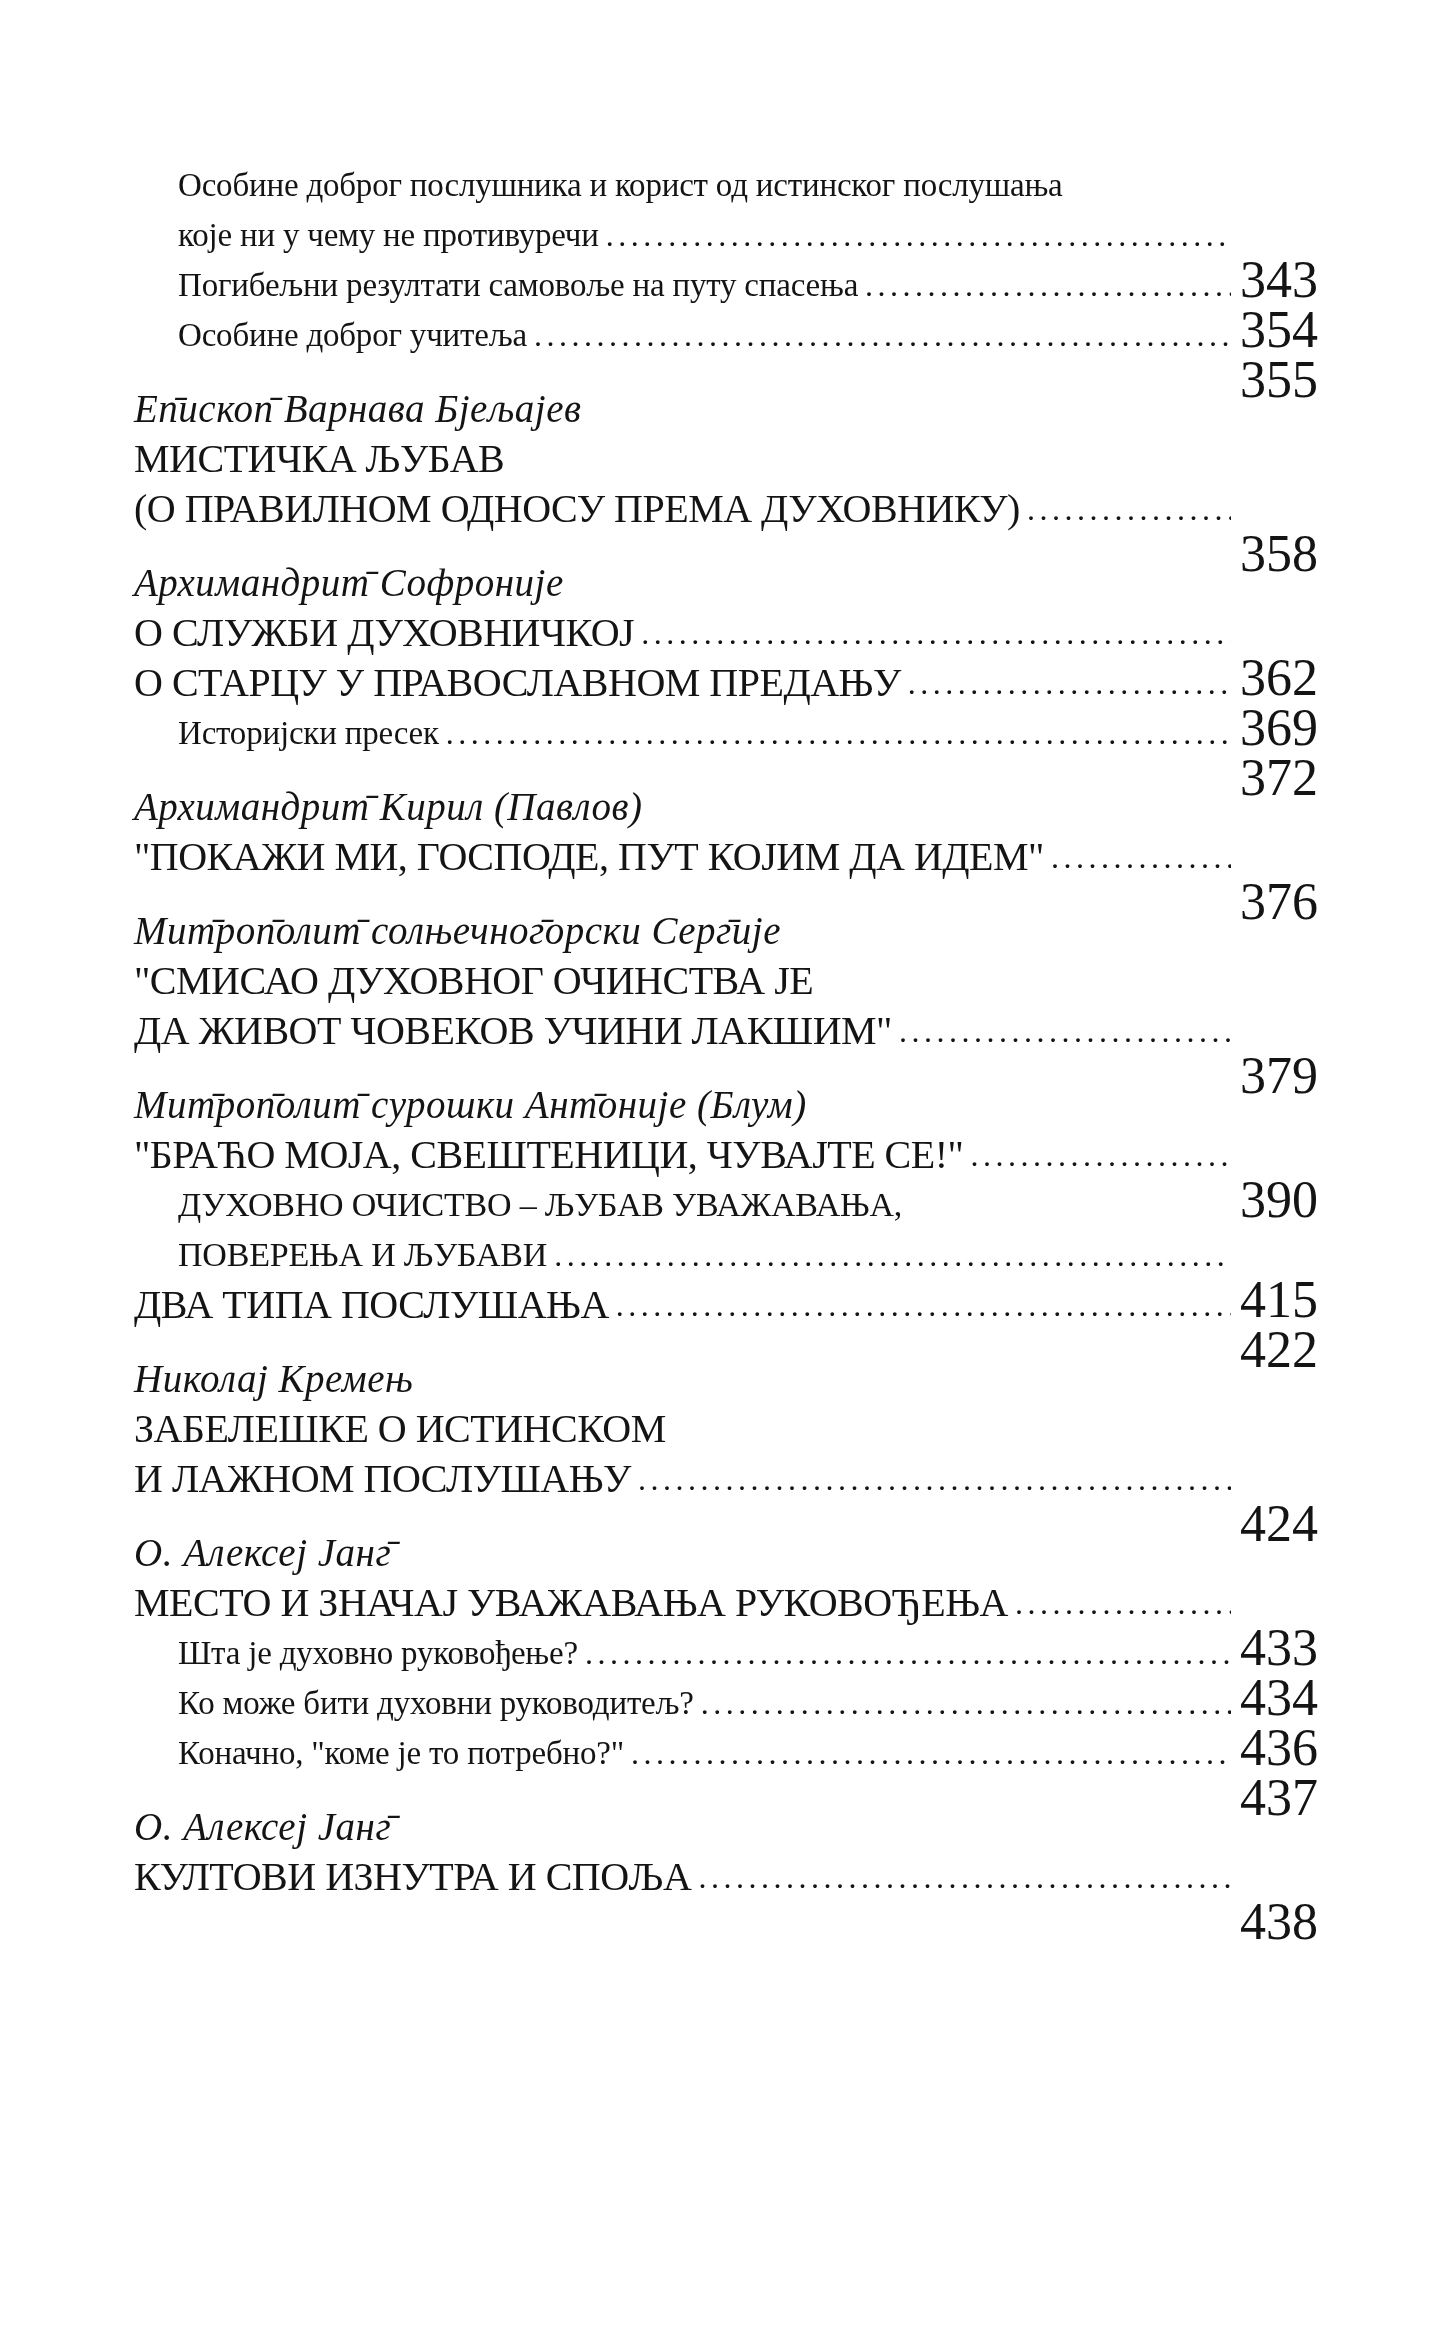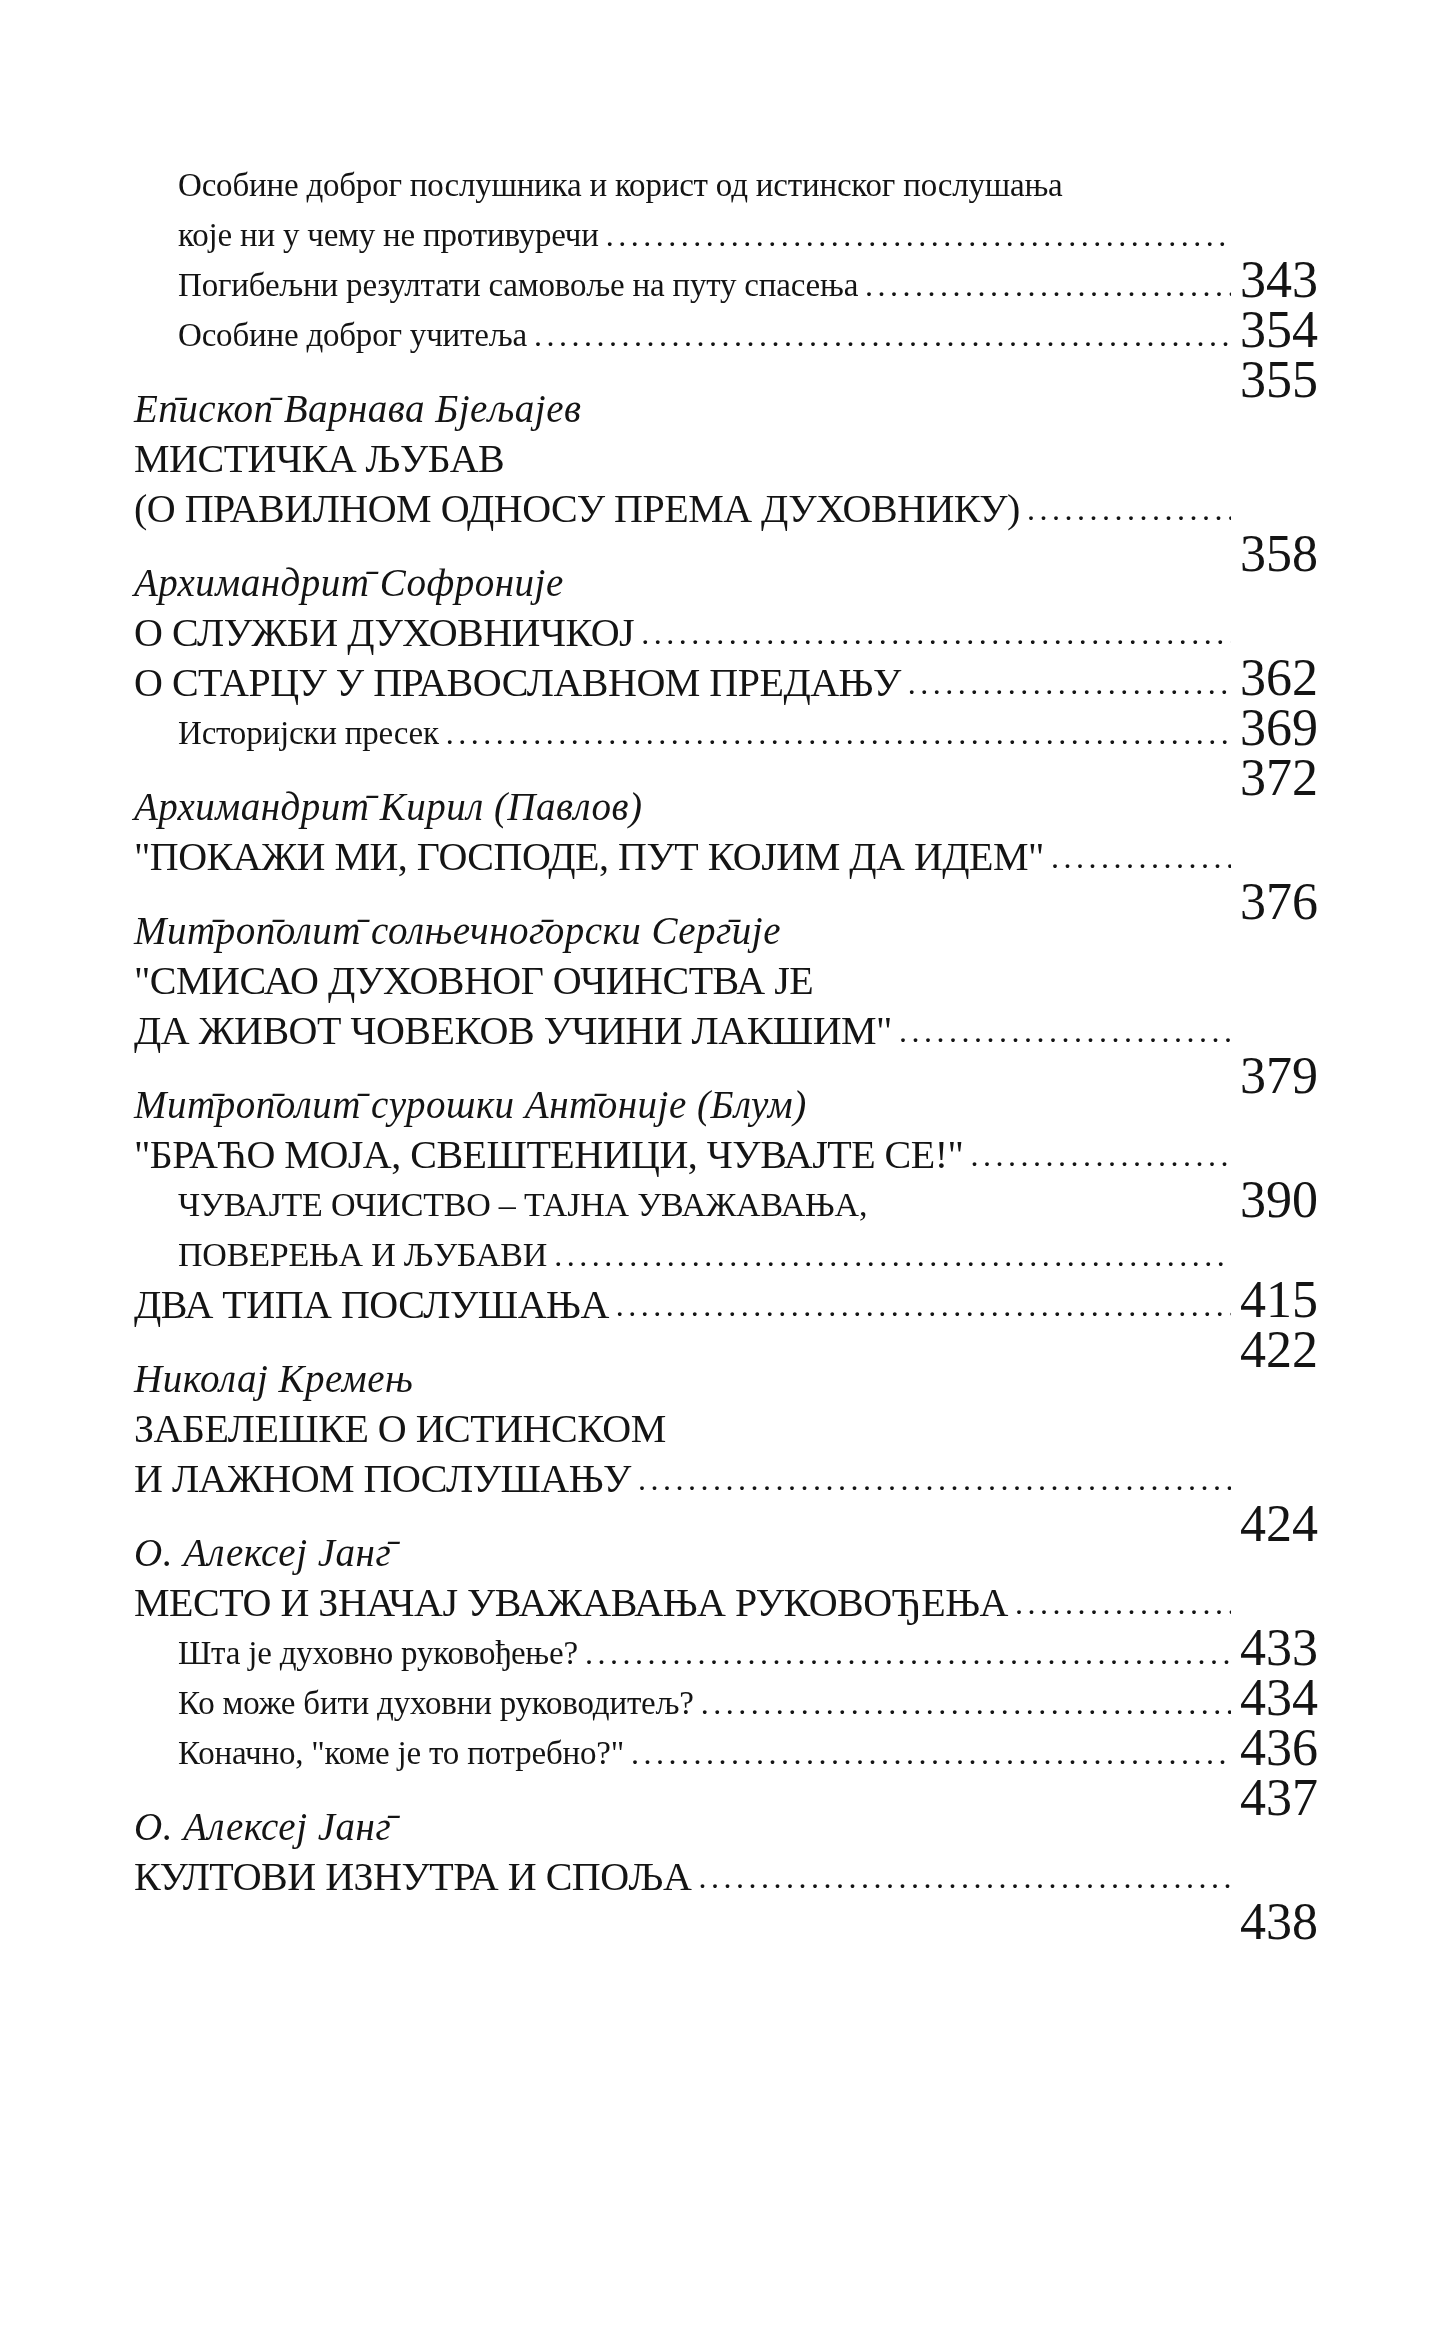--- a/index.html
+++ b/index.html
@@ -139,21 +139,21 @@
       </div>
     </div>
     <div class="block">
       <div class="author">Мит̄роп̄олит̄ сурошки Ант̄оније (Блум)</div>
       <div class="row caps">
         <span class="txt">"БРАЋО МОЈА, СВЕШТЕНИЦИ, ЧУВАЈТЕ СЕ!"</span>
         <span class="leader">............................................................................................................................................</span>
         <span class="pagenum">390</span>
       </div>
       <div class="row subcaps">
-        <span class="txt">ЧУВАЈТЕ ОЧИСТВО – ТАЈНА УВАЖАВАЊА,</span>
+        <span class="txt">ДУХОВНО ОЧИСТВО – ЉУБАВ УВАЖАВАЊА,</span>
       </div>
       <div class="row subcaps">
         <span class="txt">ПОВЕРЕЊА И ЉУБАВИ</span>
         <span class="leader">............................................................................................................................................</span>
         <span class="pagenum">415</span>
       </div>
     </div>
     <div class="block">
       <div class="row caps">
         <span class="txt">ДВА ТИПА ПОСЛУШАЊА</span>

